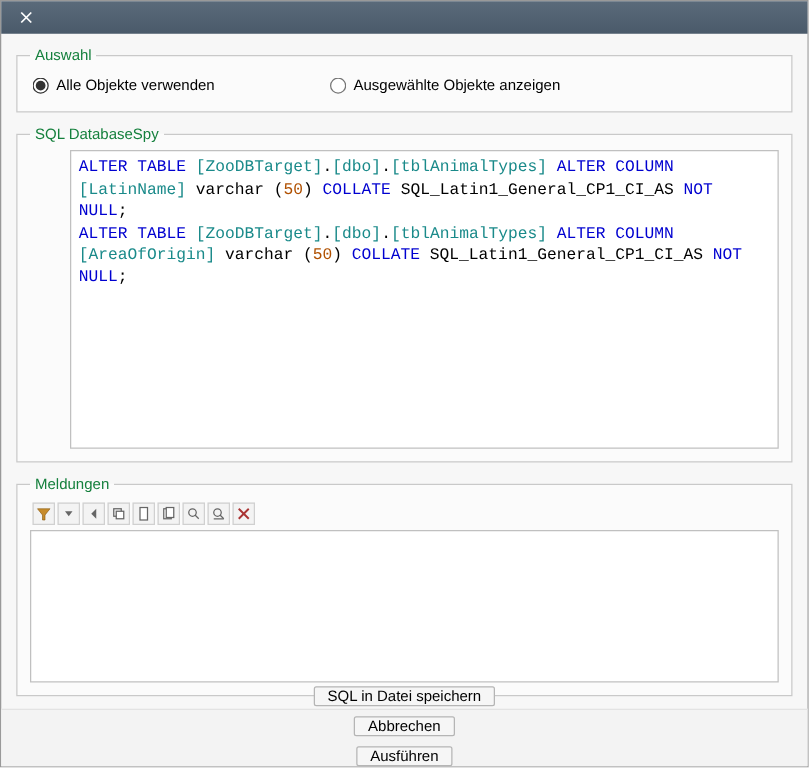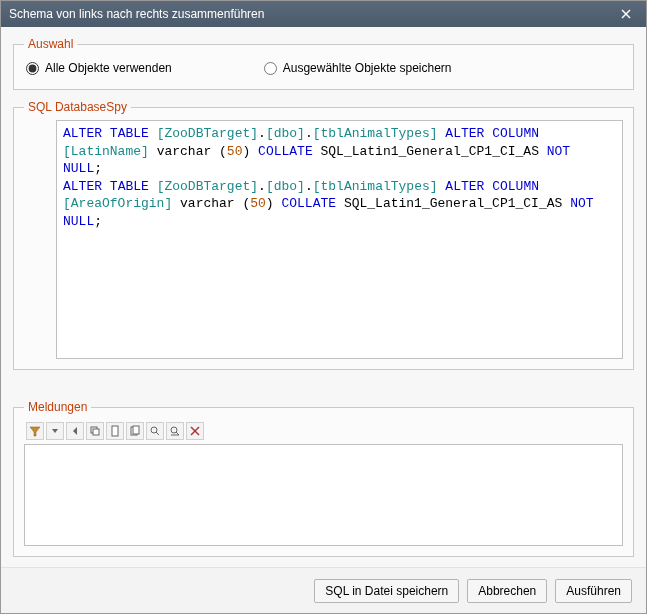--- a/index.html
+++ b/index.html
@@ -5,62 +5,61 @@
   * { box-sizing: border-box; margin: 0; padding: 0; }
   html, body { width: 647px; height: 614px; font-family: "Segoe UI", Tahoma, sans-serif; font-size: 12px; background: #fff; }
   .window { width: 647px; height: 614px; border: 1px solid #999; display: flex; flex-direction: column; background: #f7f7f7; }
   .titlebar { height: 26px; background: linear-gradient(#5a6a7a, #4a5a6a); color: #fff; display: flex; align-items: center; padding: 0 8px; font-size: 12px; }
   .titlebar .title { flex: 1; }
   .titlebar .close { width: 24px; height: 20px; display: flex; align-items: center; justify-content: center; cursor: default; }
   .titlebar .close svg { width: 10px; height: 10px; }
   .body { flex: 1; padding: 10px 12px 0 12px; display: flex; flex-direction: column; overflow: hidden; }
   fieldset { border: 1px solid #c9c9c9; padding: 6px 10px 10px 10px; margin-bottom: 10px; background: #fbfbfb; }
   fieldset.sql { flex: 0 0 270px; display: flex; flex-direction: column; }
-  fieldset.messages { flex: 1; display: flex; flex-direction: column; min-height: 0; margin-top: 20px; }
-  legend { padding: 0 4px; color: #c2410c; }
+  fieldset.messages { flex: 1; display: flex; flex-direction: column; min-height: 0; }
+  legend { padding: 0 4px; color: #15803d; }
   .radio-row { display: flex; align-items: center; gap: 92px; padding: 4px 2px; }
   .radio-item { display: flex; align-items: center; gap: 6px; }
   .radio-item input { accent-color: #333; }
   .sql-editor { flex: 1; background: #fff; border: 1px solid #c0c0c0; padding: 4px 6px; font-family: "Courier New", monospace; font-size: 13px; line-height: 1.35; overflow: auto; white-space: pre-wrap; word-break: break-word; margin-left: 32px; }
   .kw { color: #0000d0; font-weight: normal; }
   .ident { color: #1a8a8a; }
   .num { color: #b05000; }
   .toolbar { display: flex; gap: 2px; padding: 2px 2px 4px 2px; align-items: center; }
   .tbtn { width: 18px; height: 18px; border: 1px solid #d0d0d0; background: #f3f3f3; display: flex; align-items: center; justify-content: center; }
   .tbtn svg { width: 12px; height: 12px; }
   .msg-area { flex: 1; background: #fff; border: 1px solid #c0c0c0; overflow-y: scroll; min-height: 60px; }
-  .button-row { height: 46px; display: flex; justify-content: flex-end; align-items: center; gap: 8px; padding: 0 14px; border-top: 1px solid #e3e3e3; background: #f3f3f3; }
+  .button-row { height: 46px; display: flex; justify-content: flex-end; align-items: center; gap: 8px; padding: 0 14px; border-top: 1px solid #e3e3e3; background: #f3f3f3; flex-direction: column; }
   .btn { height: 24px; padding: 0 10px; font: inherit; background: #f6f6f6; border: 1px solid #b5b5b5; border-radius: 2px; cursor: default; }
 </style>
 </head>
 <body>
 
 <div class="window">
   <div class="titlebar">
-    <span class="title">Schema von links nach rechts zusammenführen</span>
     <span class="close">
       <svg viewBox="0 0 10 10">
           <line x1="1" y1="1" x2="9" y2="9" stroke="#fff" stroke-width="1.4"></line>
           <line x1="9" y1="1" x2="1" y2="9" stroke="#fff" stroke-width="1.4"></line>
         </svg>
     </span>
   </div>
 
   <div class="body">
 
     <fieldset>
       <legend>Auswahl</legend>
       <div class="radio-row">
         <label class="radio-item">
           <input type="radio" name="sel" checked="" style="">
           <span>Alle Objekte verwenden</span>
         </label>
         <label class="radio-item">
           <input type="radio" name="sel" style="">
-          <span>Ausgewählte Objekte speichern</span>
+          <span>Ausgewählte Objekte anzeigen</span>
         </label>
       </div>
     </fieldset>
 
     <fieldset class="sql">
       <legend>SQL DatabaseSpy</legend>
       <div class="sql-editor" id="sql-editor"><span class="kw">ALTER</span> <span class="kw">TABLE</span> <span class="ident">[ZooDBTarget]</span><span>.</span><span class="ident">[dbo]</span><span>.</span><span class="ident">[tblAnimalTypes]</span> <span class="kw">ALTER</span> <span class="kw">COLUMN</span> <span class="ident">[LatinName]</span> <span>varchar (</span><span class="num">50</span><span>) </span><span class="kw">COLLATE</span> <span>SQL_Latin1_General_CP1_CI_AS </span><span class="kw">NOT</span> <span class="kw">NULL</span><span>;</span>
 <span class="kw">ALTER</span> <span class="kw">TABLE</span> <span class="ident">[ZooDBTarget]</span><span>.</span><span class="ident">[dbo]</span><span>.</span><span class="ident">[tblAnimalTypes]</span> <span class="kw">ALTER</span> <span class="kw">COLUMN</span> <span class="ident">[AreaOfOrigin]</span> <span>varchar (</span><span class="num">50</span><span>) </span><span class="kw">COLLATE</span> <span>SQL_Latin1_General_CP1_CI_AS </span><span class="kw">NOT</span> <span class="kw">NULL</span><span>;</span></div>
     </fieldset>
 

